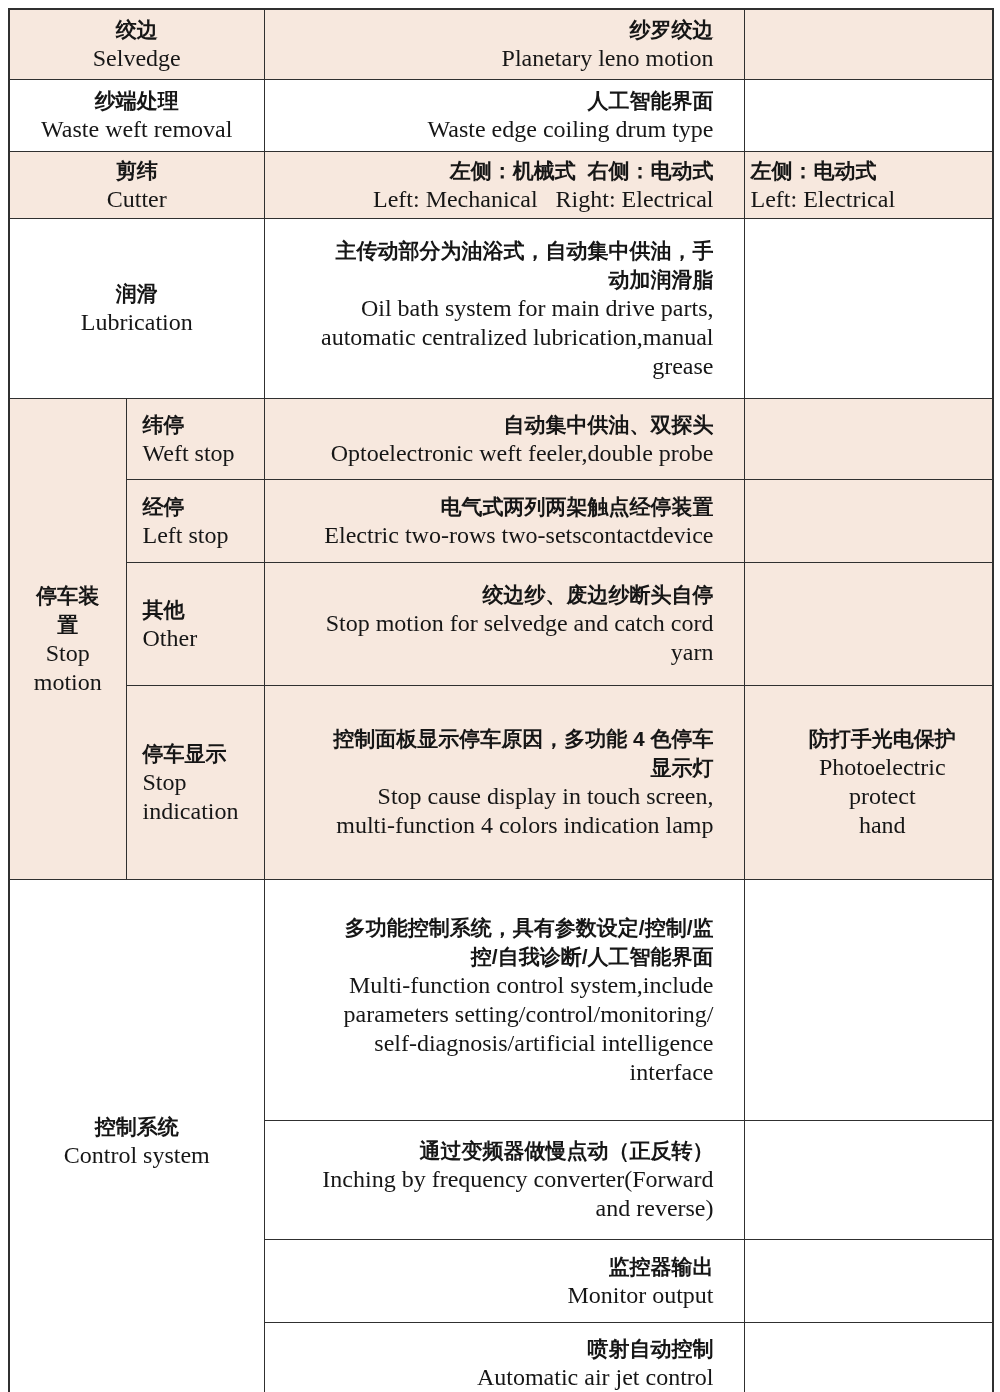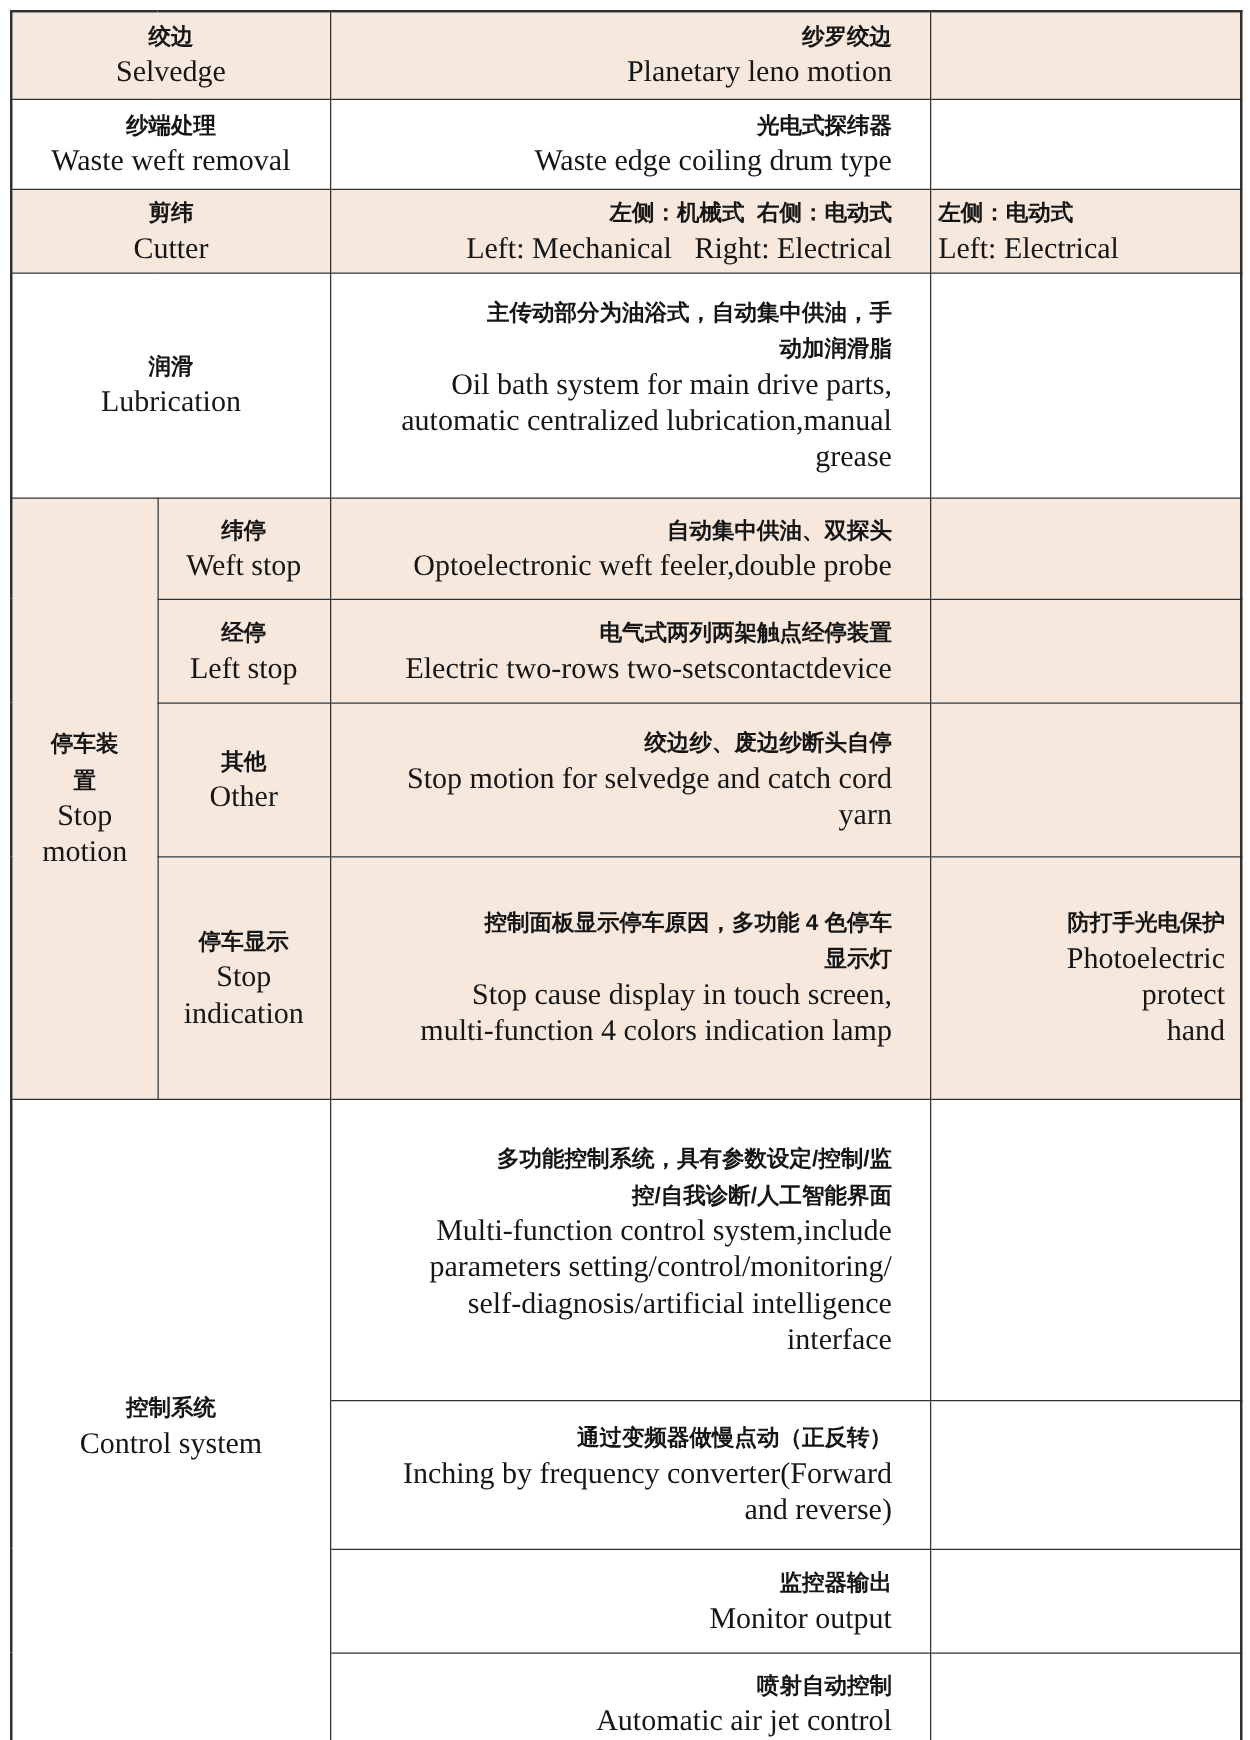--- a/index.html
+++ b/index.html
@@ -23,37 +23,37 @@
     vertical-align: middle;
     padding: 4px 8px;
     overflow: hidden;
   }
   .tint  { background: #f7e8de; }
   .plain { background: #ffffff; }
 
   .zh {
     font-family: "Liberation Sans", sans-serif;
     font-weight: 700;
-    font-size: 18px;
+    font-size: 21px;
     line-height: 29px;
     white-space: pre-wrap;
   }
   .en {
     font-family: "Liberation Serif", serif;
     font-weight: 400;
     font-size: 24px;
     line-height: 29px;
     white-space: pre-wrap;
   }
 
   .label-cell { text-align: center; padding: 4px 6px; }
-  .sub-cell   { text-align: center; padding: 4px 16px; }
+  .sub-cell   { text-align: left; padding: 4px 16px; }
   .desc-cell  { text-align: right; padding-left: 48px; padding-right: 30px; }
   .extra-center { text-align: left; padding: 4px 6px; }
-  .extra-left   { text-align: right; padding-left: 40px; padding-right: 12px; }
+  .extra-left   { text-align: center; padding-left: 40px; padding-right: 12px; }
 
   
   .hr1 { height: 70px; }
   .hr2 { height: 72px; }
   .hr3 { height: 62px; border-radius: 20px; }
   .hr4 { height: 180px; }
   .hs1 { height: 81px; }
   .hs2 { height: 83px; }
   .hs3 { height: 123px; }
   .hs4 { height: 194px; }
@@ -86,21 +86,21 @@
       </td>
       <td class="extra-center"></td>
     </tr>
 
     <tr class="hr2 plain">
       <td colspan="2" class="label-cell">
         <div class="zh">纱端处理</div>
         <div class="en">Waste weft removal</div>
       </td>
       <td class="desc-cell">
-        <div class="zh">光电式探纬器</div>
+        <div class="zh">人工智能界面</div>
         <div class="en">Waste edge coiling drum type</div>
       </td>
       <td class="extra-center"></td>
     </tr>
 
     <tr class="hr3 tint">
       <td colspan="2" class="label-cell">
         <div class="zh">剪纬</div>
         <div class="en">Cutter</div>
       </td>

